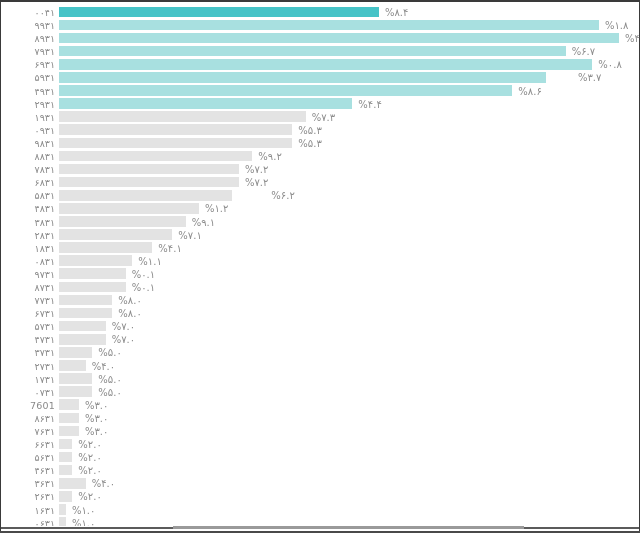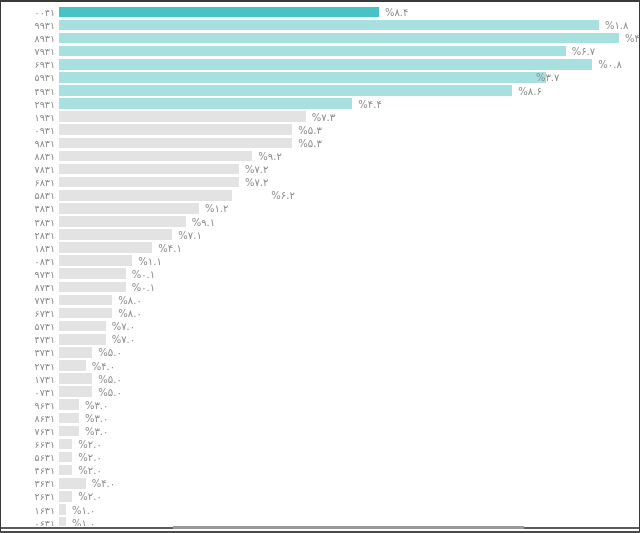--- a/index.html
+++ b/index.html
@@ -180,21 +180,21 @@
           <div class="row-label">۱۳۹۶</div>
           <div class="bar-track">
             <div class="bar teal" style="width: 533.333px;"></div>
             <div class="bar-value" style="left: 539.333px;">۸.۰%</div>
           </div>
         </div>
         <div class="row">
           <div class="row-label">۱۳۹۵</div>
           <div class="bar-track">
             <div class="bar teal" style="width: 486.667px;"></div>
-            <div class="bar-value" style="left: 477px;">۷.۳%</div>
+            <div class="bar-value" style="left: 519px;">۷.۳%</div>
           </div>
         </div>
         <div class="row">
           <div class="row-label">۱۳۹۴</div>
           <div class="bar-track">
             <div class="bar teal" style="width: 453.333px;"></div>
             <div class="bar-value" style="left: 459.333px;">۶.۸%</div>
           </div>
         </div>
         <div class="row">
@@ -352,21 +352,21 @@
           </div>
         </div>
         <div class="row">
           <div class="row-label">۱۳۷۰</div>
           <div class="bar-track">
             <div class="bar gray" style="width: 33.3333px;"></div>
             <div class="bar-value" style="left: 39.3333px;">۰.۵%</div>
           </div>
         </div>
         <div class="row">
-          <div class="row-label">۱۳۶۹</div>
+          <div class="row-label">1067</div>
           <div class="bar-track">
             <div class="bar gray" style="width: 20px;"></div>
             <div class="bar-value" style="left: 26px;">۰.۳%</div>
           </div>
         </div>
         <div class="row">
           <div class="row-label">۱۳۶۸</div>
           <div class="bar-track">
             <div class="bar gray" style="width: 20px;"></div>
             <div class="bar-value" style="left: 26px;">۰.۳%</div>

